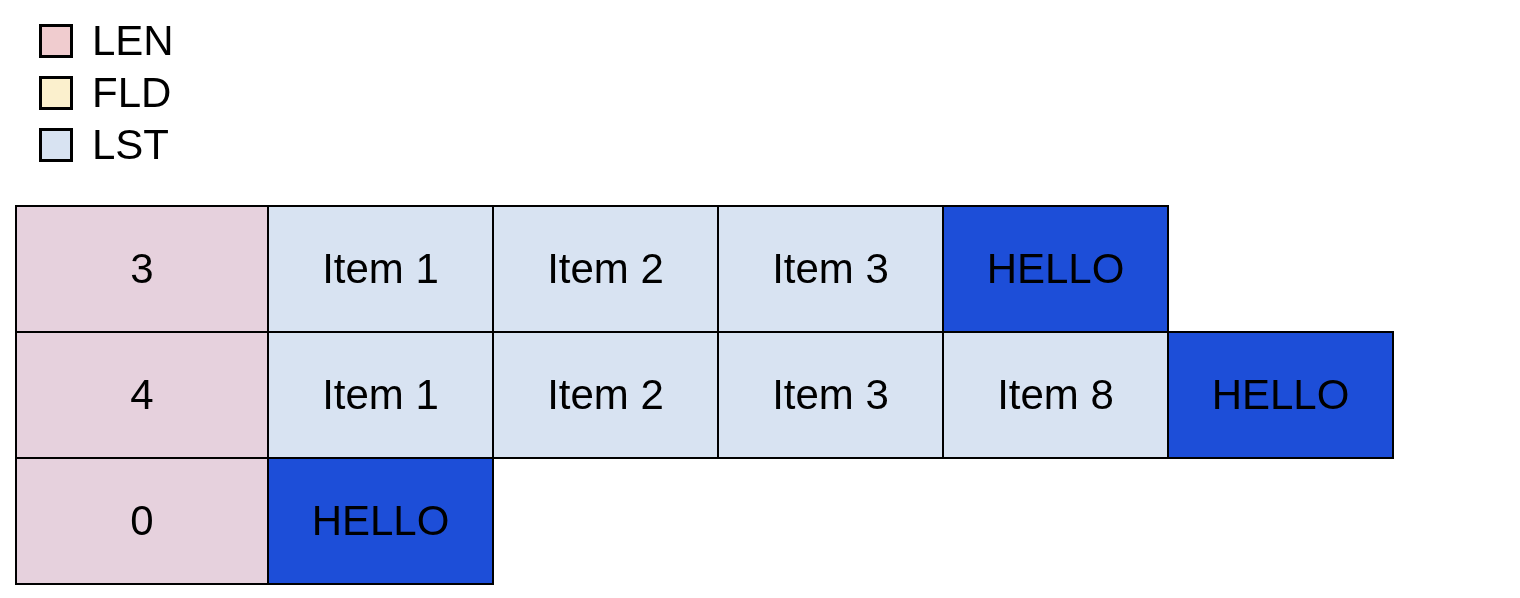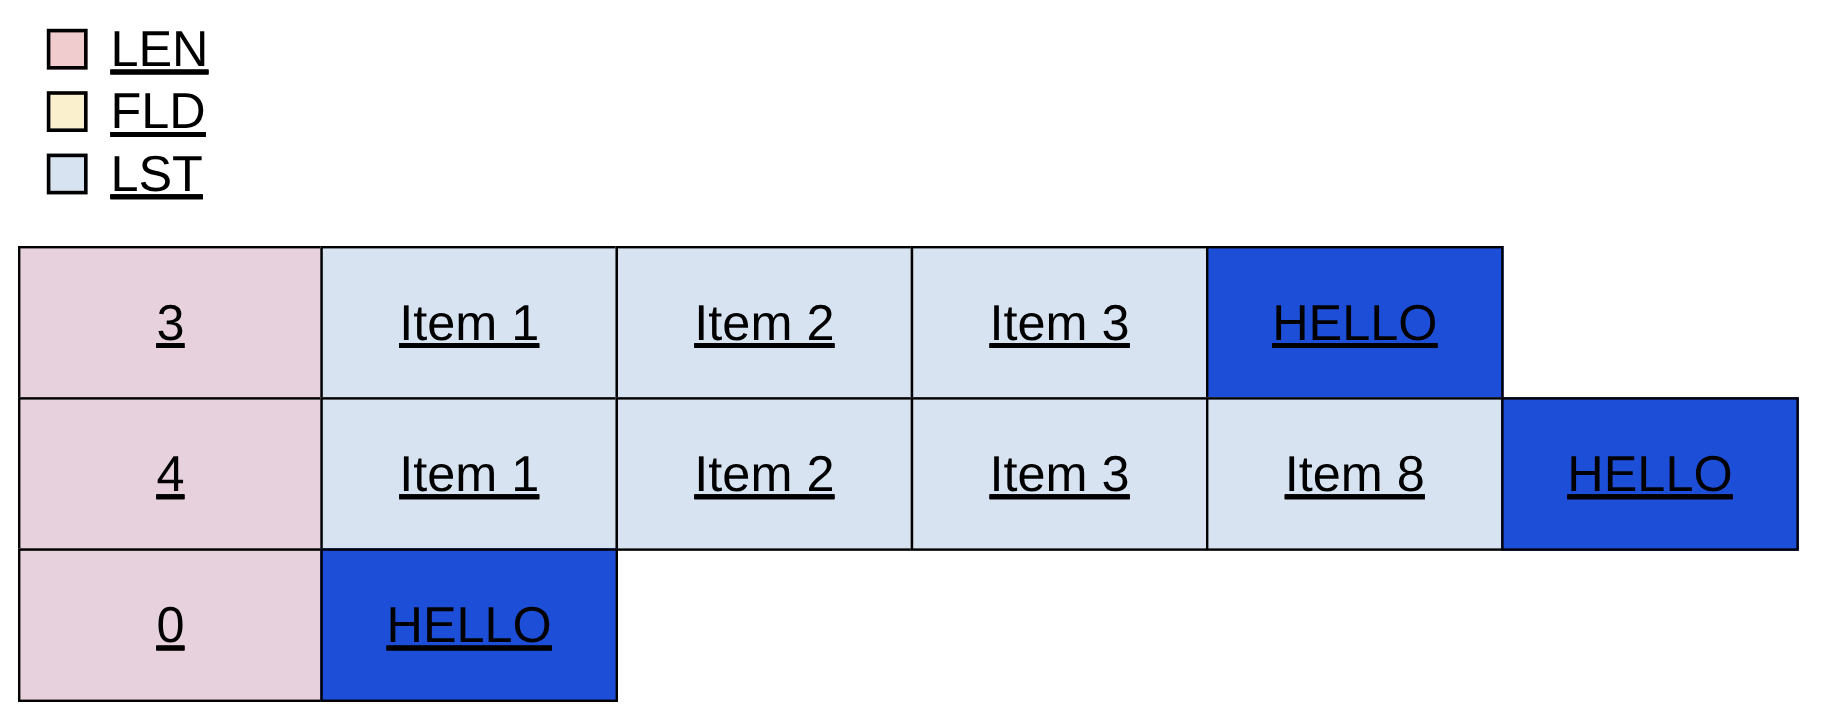--- a/index.html
+++ b/index.html
@@ -1,15 +1,15 @@
 <!DOCTYPE html>
 <html><head>
 <meta charset="utf-8">
 <style>
-  * { margin: 0; padding: 0; box-sizing: border-box; text-decoration: underline; }
+  * { margin: 0; padding: 0; box-sizing: border-box; }
   html, body {
     width: 1520px; height: 598px;
     background: #ffffff;
     font-family: "Liberation Sans", "DejaVu Sans", sans-serif;
     color: #000000;
     overflow: hidden;
     position: relative;
   }
 
   
@@ -42,21 +42,21 @@
   .layout {
     position: absolute;
     left: 15px; top: 205px;
   }
   .layout-row {
     display: flex;
   }
   .layout-row + .layout-row { margin-top: -2px; }
   .cell {
     height: 128px;
-    width: 248px;
+    width: 227px;
     border: 2px solid #000000;
     margin-left: -2px;
     display: flex;
     align-items: center;
     justify-content: center;
     font-size: 42px;
     color: #000000;
     flex: 0 0 auto;
   }
   .cell:first-child { margin-left: 0; width: 254px; }

